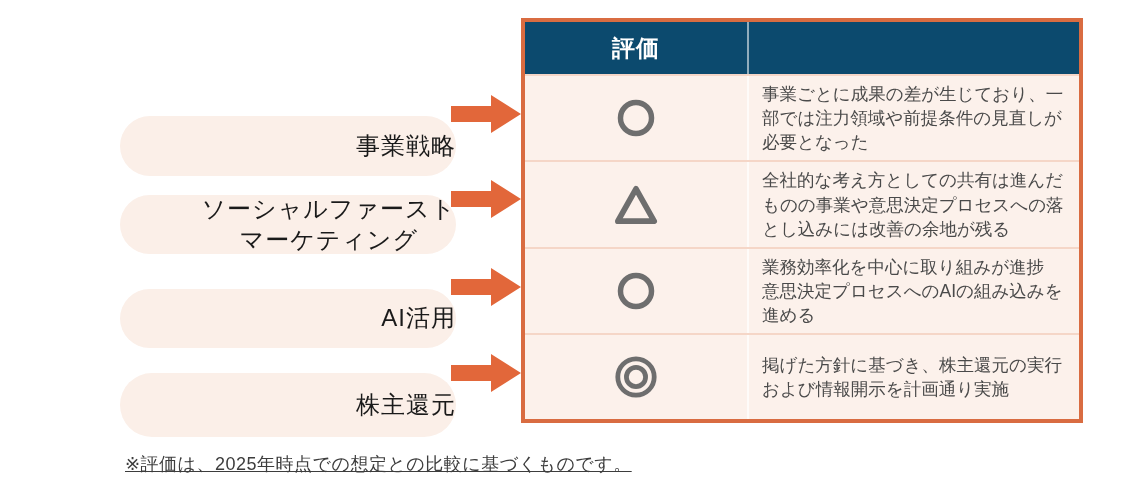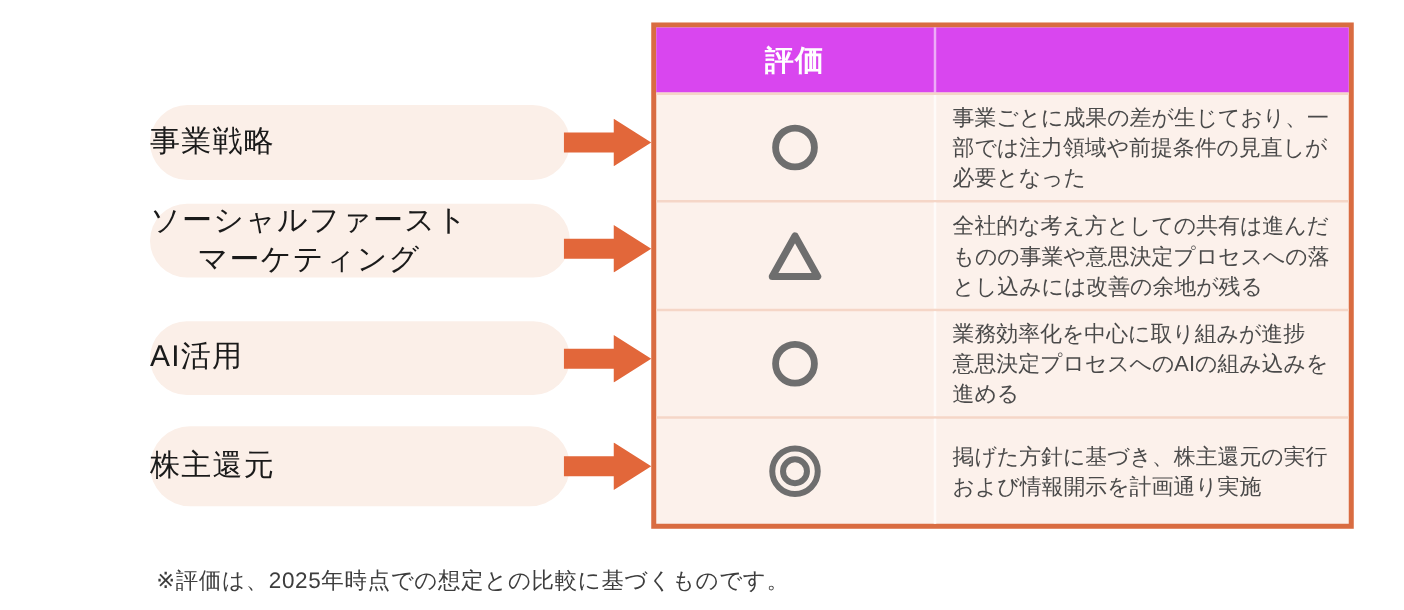--- a/index.html
+++ b/index.html
@@ -3,35 +3,35 @@
 <meta charset="utf-8">
 <style>
   html,body { margin:0; padding:0; background:#fff; }
   .canvas {
     position:relative; width:1123px; height:488px; background:#ffffff;
     font-family:"Liberation Sans","DejaVu Sans",sans-serif; overflow:hidden;
   }
   
   .pill {
     position:absolute; left:120px; width:336px; background:#FBEFE8;
-    border-radius:36px; display:flex; align-items:center; justify-content:flex-start;
+    border-radius:36px; display:flex; align-items:center; justify-content:flex-end;margin-top:32px;
   }
   .pill span {
     font-size:24px; color:#1a1a1a; text-align:center; line-height:1.28;
     white-space:pre-line; letter-spacing:1px;
   }
   
   .arrow { position:absolute; left:451px; width:70px; height:38px; }
   
   .eval-table {
     position:absolute; left:521px; top:18px; width:562px; height:405px;
     box-sizing:border-box; border:4px solid #D96C41; background:#FCF1EB;
     display:flex; flex-direction:column;
   }
-  .thead { display:flex; height:52px; flex:none; background:#d946ef; }
+  .thead { display:flex; height:52px; flex:none; background:#0c4a6e; }
   .th {
     display:flex; align-items:center; justify-content:center;
     color:#ffffff; font-weight:bold; font-size:23px; letter-spacing:1px;
   }
   .th-rating { width:224px; box-sizing:border-box; border-right:2px solid rgba(255,255,255,0.55); }
   .th-content { flex:1; }
   .trow { display:flex; flex:1; border-top:2px solid #F5D6C7; }
   .trow:first-of-type { border-top:none; }
   .td-rating {
     width:224px; box-sizing:border-box; border-right:2px solid #FEFBF9;
@@ -39,20 +39,21 @@
   }
   .td-content {
     flex:1; display:flex; align-items:center; box-sizing:border-box;
     padding:6px 4px 6px 13px; font-size:17.5px; line-height:1.38; color:#4A4A4A;
     white-space:pre-line;
   }
   .sym { display:block; }
   .footnote {
     position:absolute; left:125px; top:452px; font-size:18px; color:#3D3D3D;
     letter-spacing:0.5px;
+    text-decoration:underline;
   }
 </style>
 </head>
 <body>
 
 <div class="canvas">
 
   <div class="pill" style="top:84px;height:60px">
     <span>事業戦略</span>
   </div>

